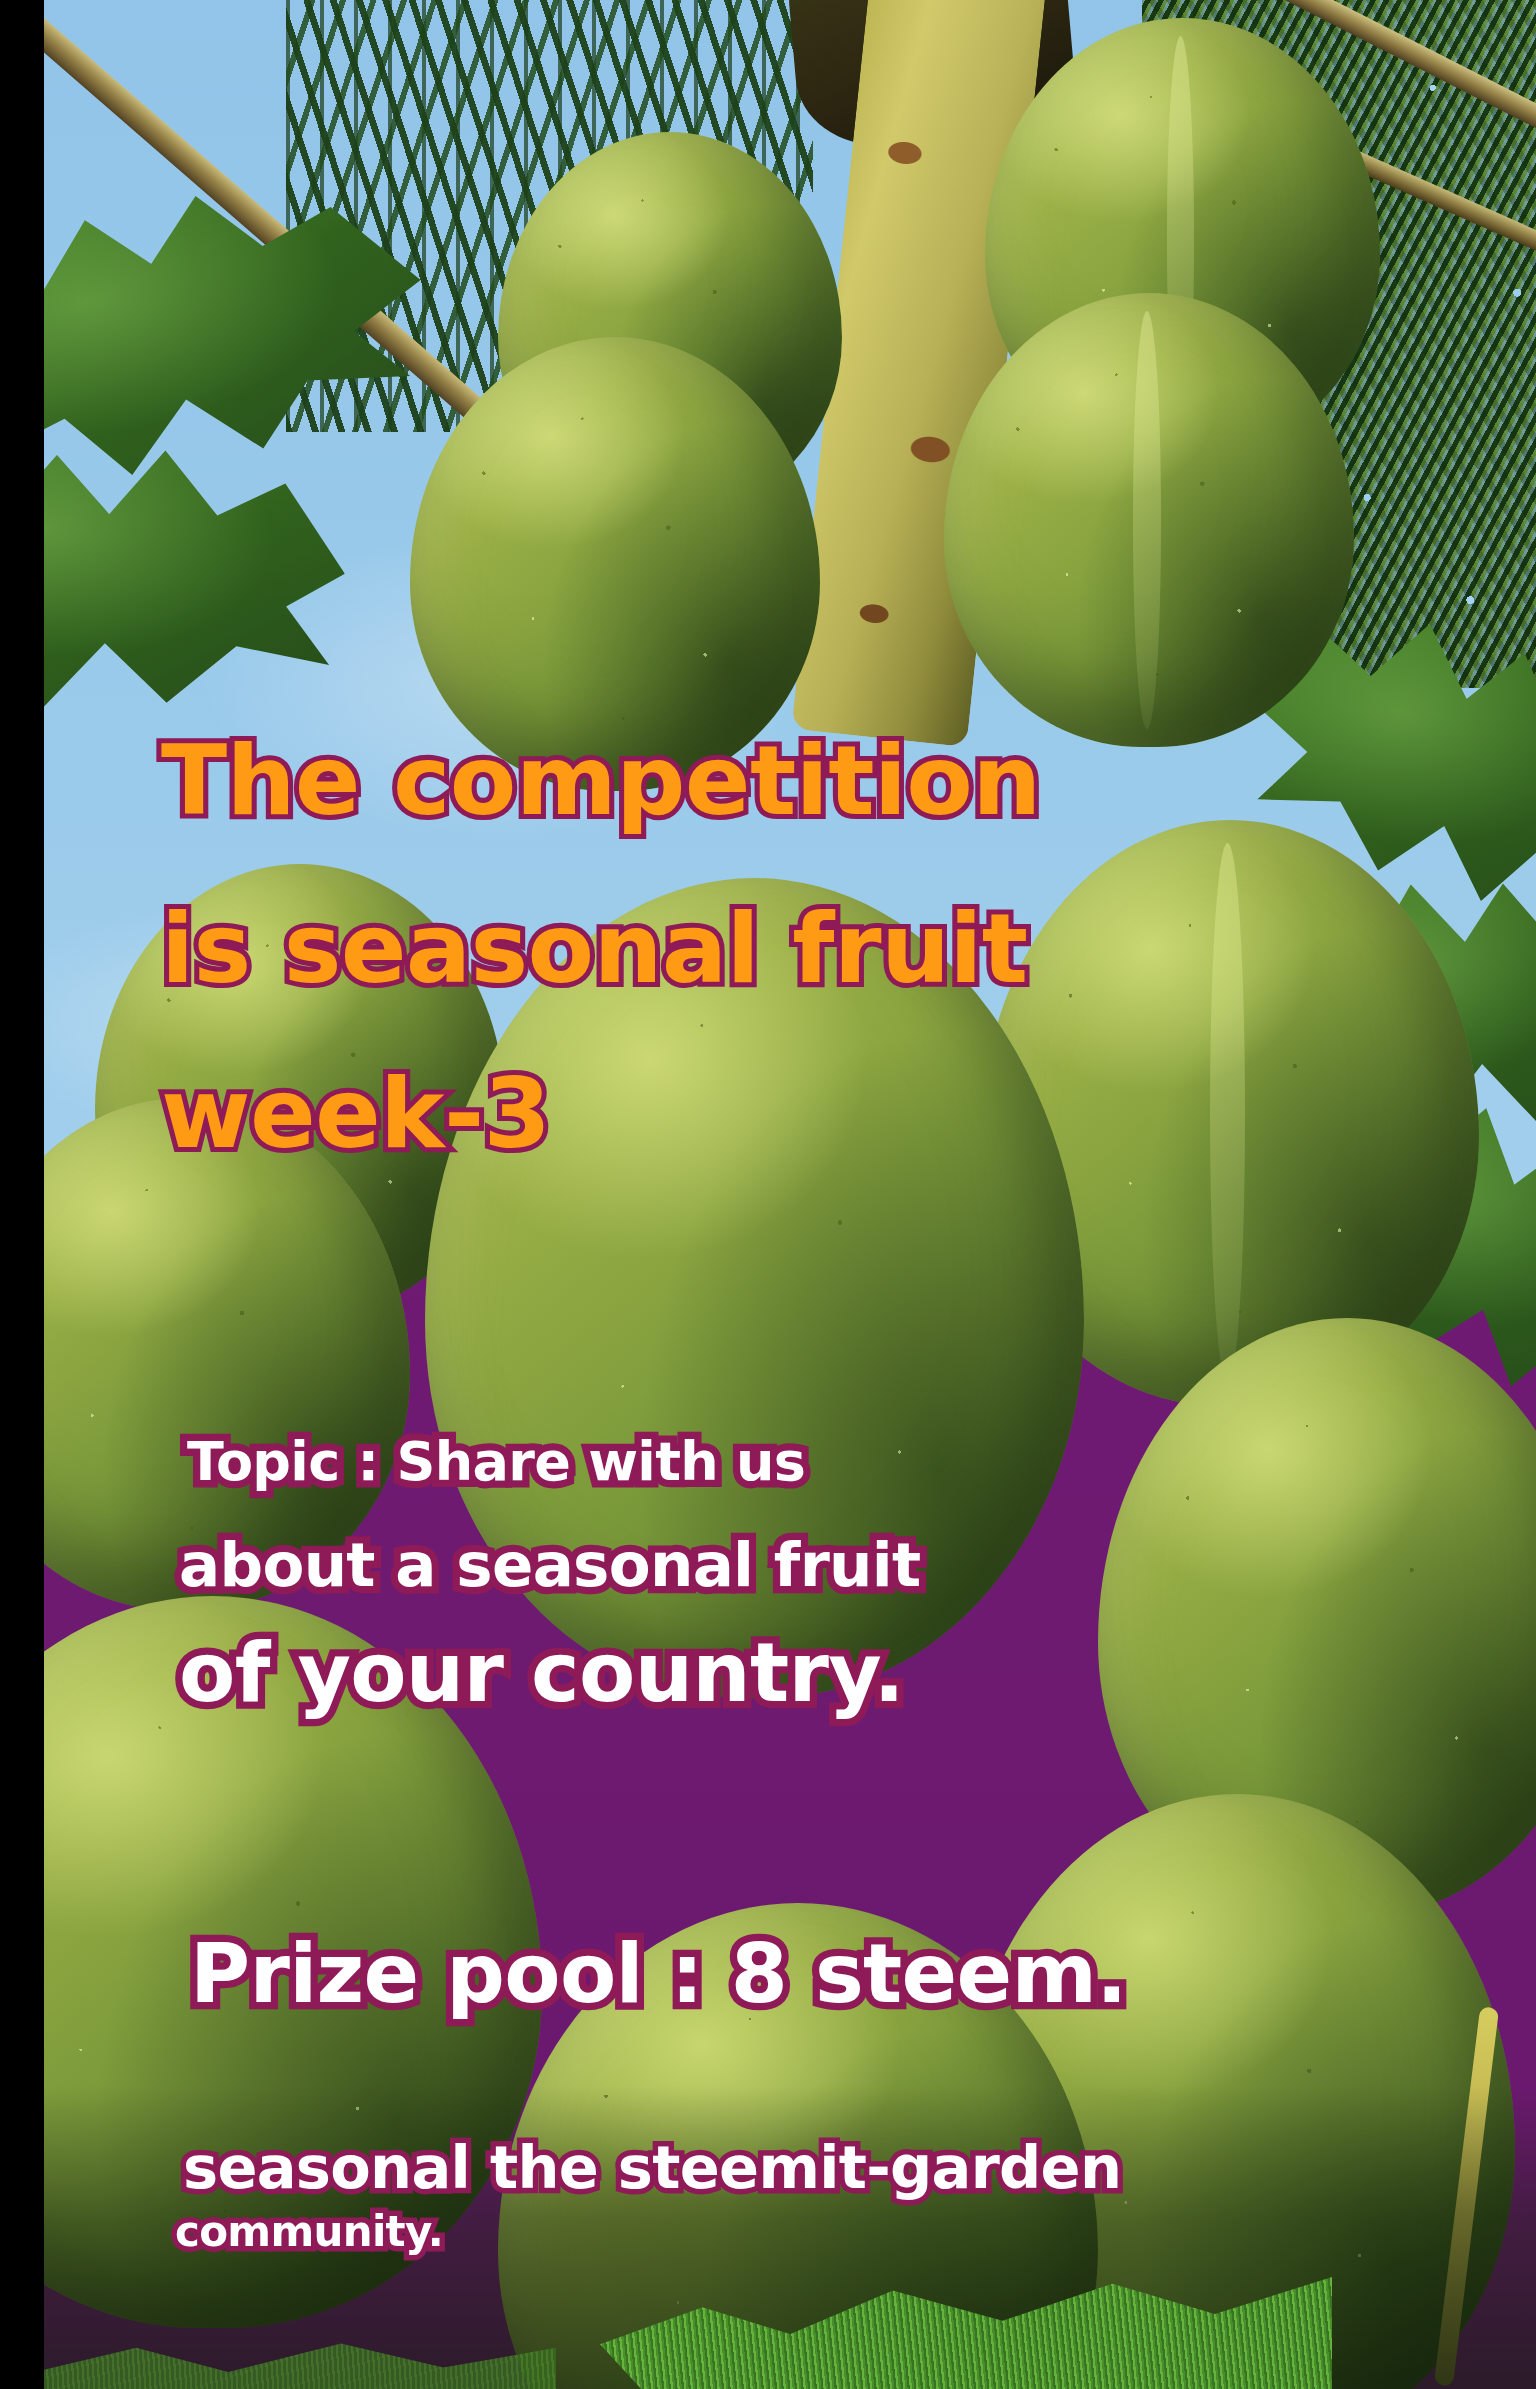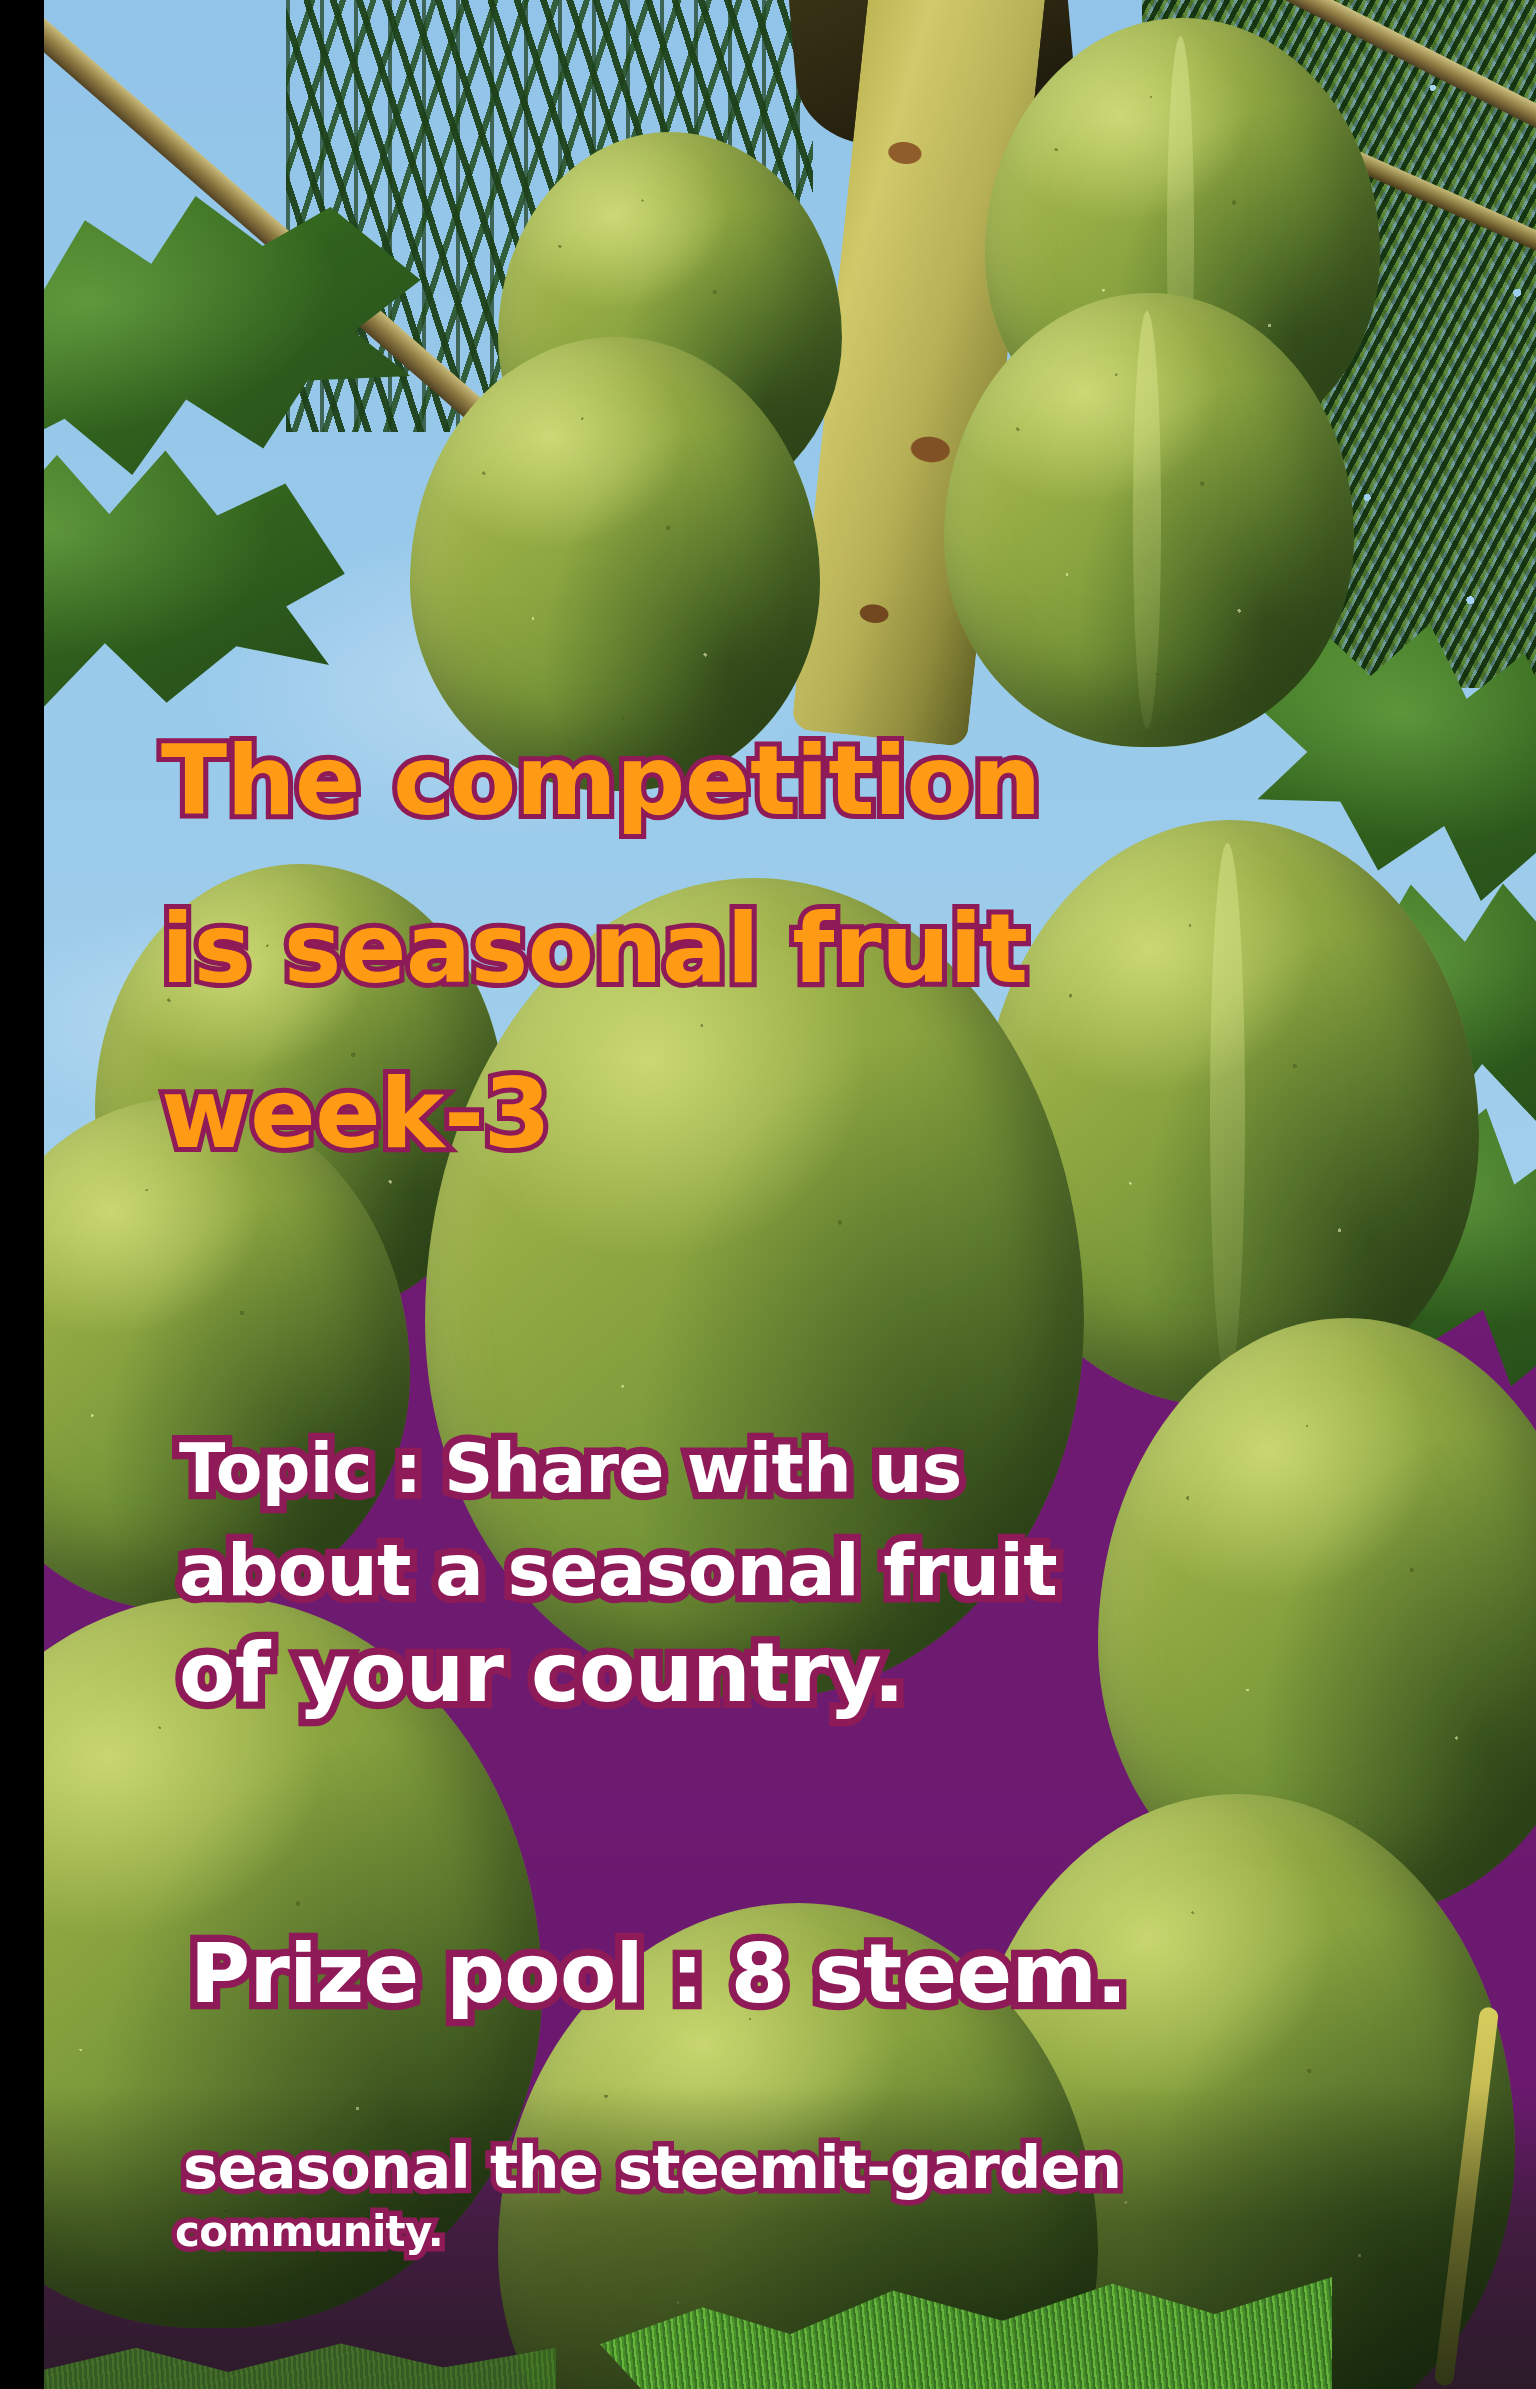--- a/index.html
+++ b/index.html
@@ -218,22 +218,22 @@
     position:absolute;left:0;top:0;
     color:#8E1A58;
     -webkit-text-stroke:14.6px #8E1A58;
     z-index:-1;
   }
 
   #title-1{left:117px;top:732px;}
   #title-2{left:117px;top:900px;}
   #title-3{left:117px;top:1065px;}
 
-  #topic-1{left:135px;top:1435px;font-size:68px;}
-  #topic-2{left:135px;top:1534px;font-size:72px;}
+  #topic-1{left:143px;top:1435px;font-size:54px;}
+  #topic-2{left:135px;top:1534px;font-size:61px;}
   #topic-3{left:135px;top:1632px;font-size:82px;}
 
   #prize  {left:146px;top:1933px;font-size:82px;}
 
   #support-1{left:139px;top:2138px;font-size:59px;-webkit-text-stroke-width:11px;}
   #support-2{left:131px;top:2211px;font-size:42px;-webkit-text-stroke-width:11px;}
   #support-1::before,#support-2::before{-webkit-text-stroke-width:11px;}
 
 </style>
 </head>

